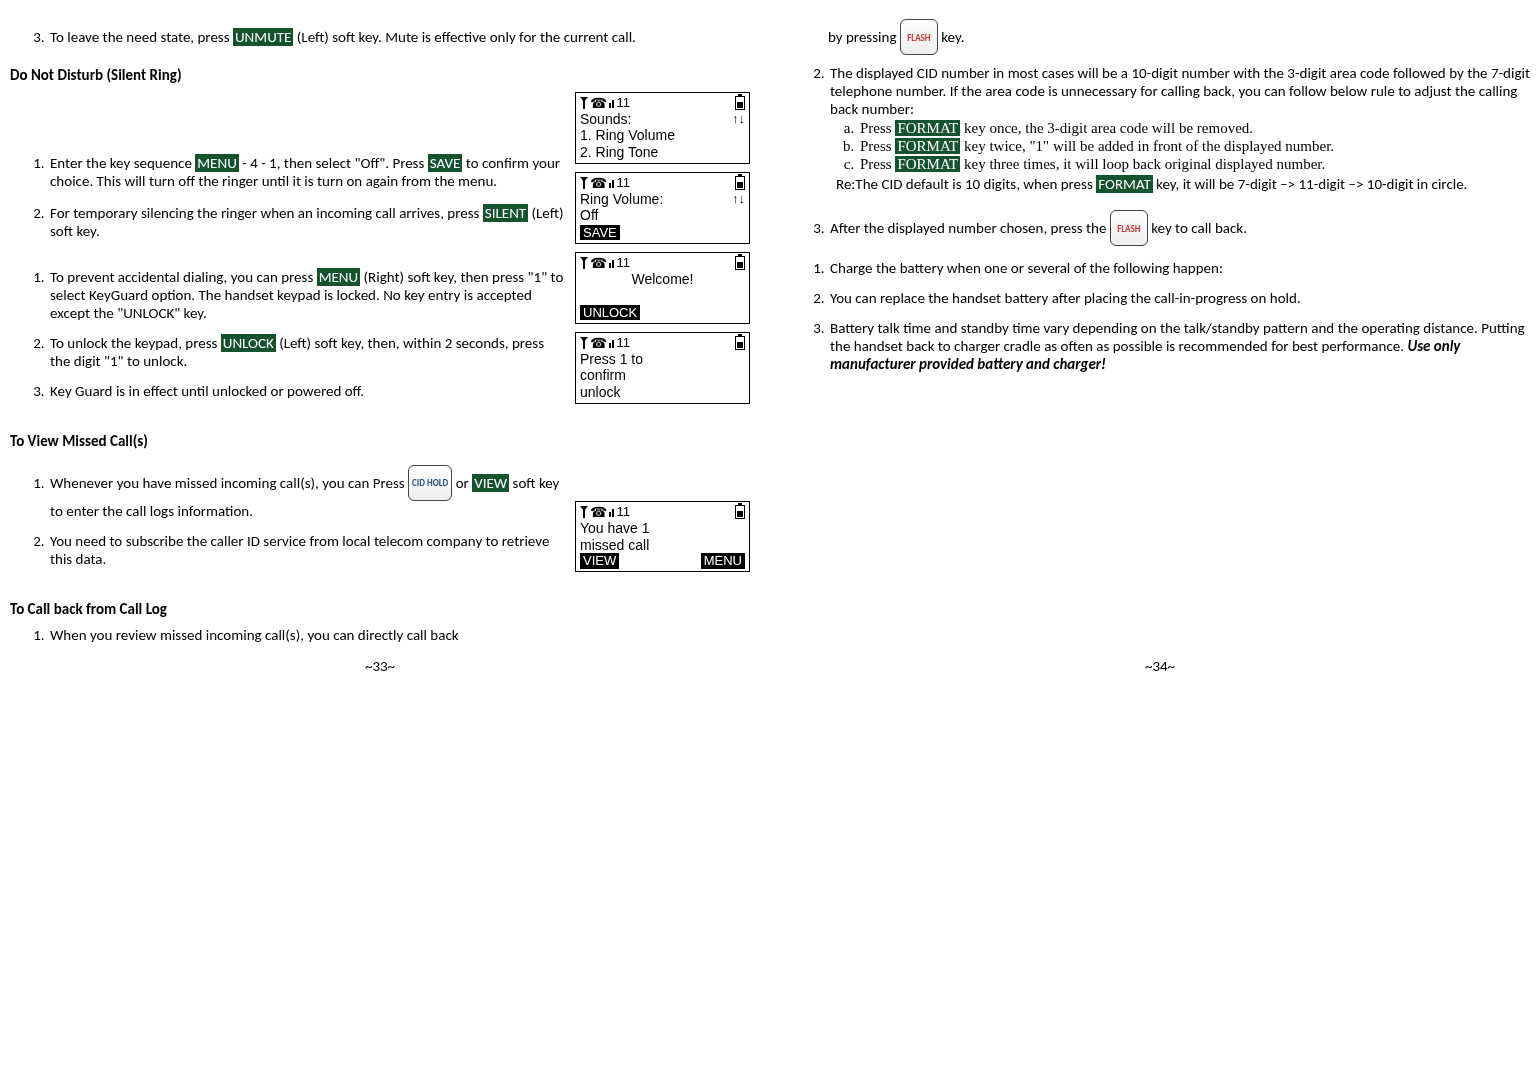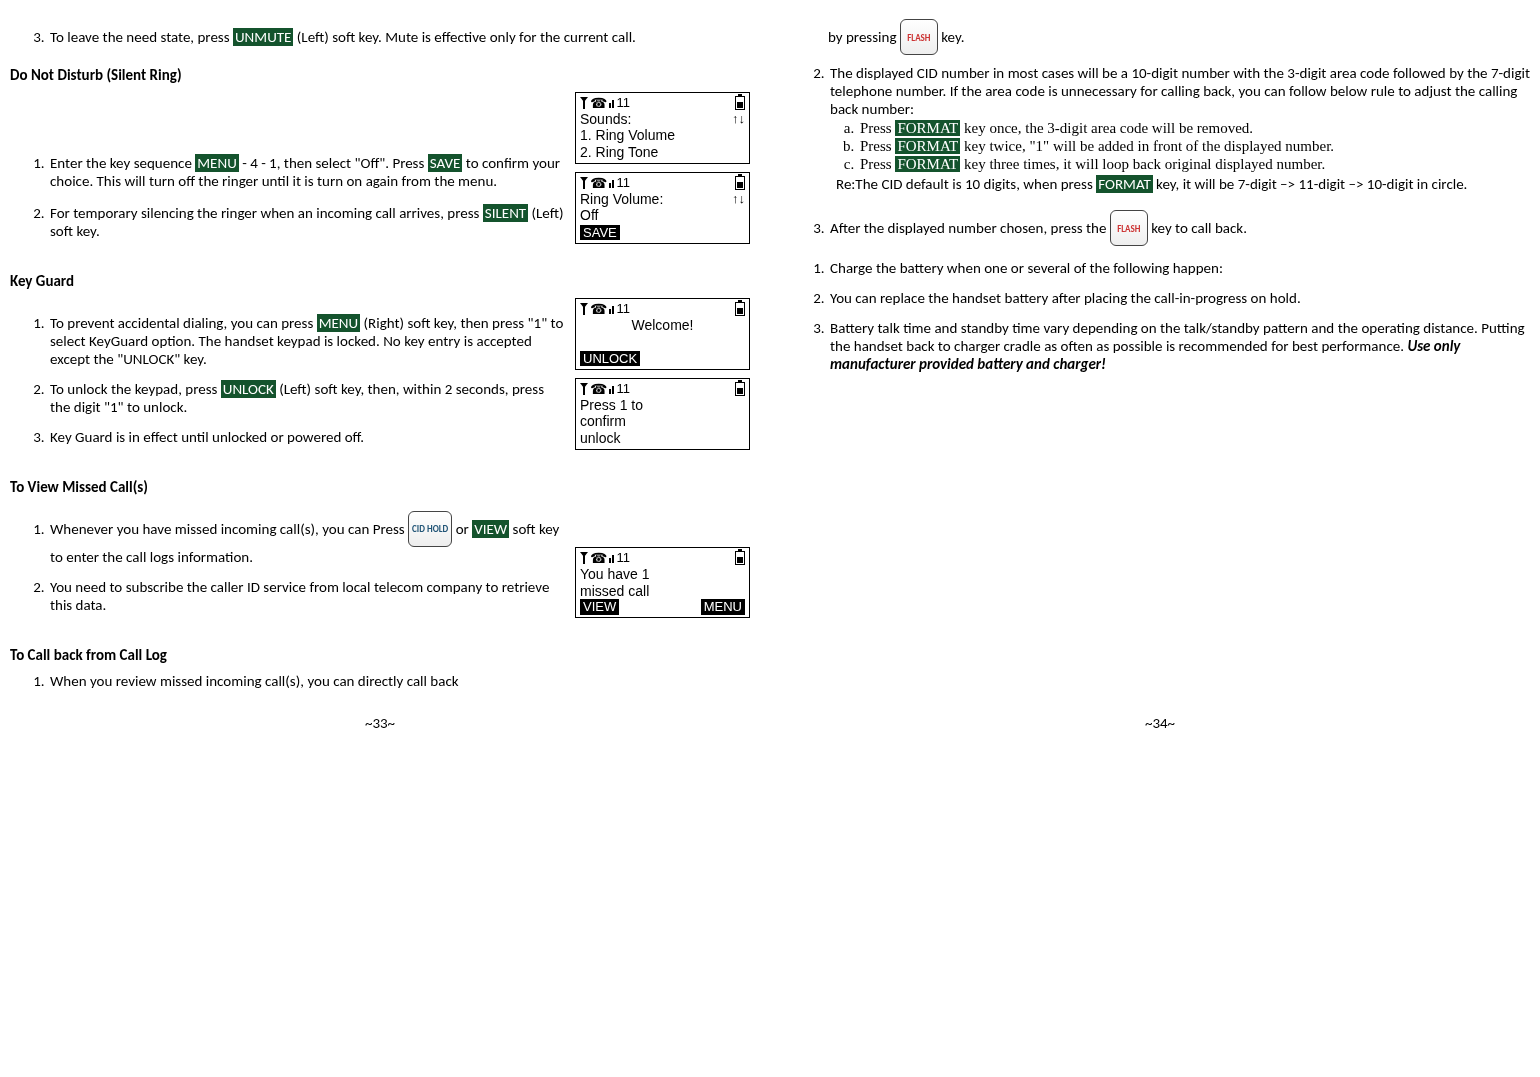--- a/index.html
+++ b/index.html
@@ -15,21 +15,21 @@
     gap: 40px;
   }
   .page {
     flex: 1;
     min-width: 0;
     position: relative;
     padding-bottom: 40px;
   }
   .page-num {
     position: absolute;
-    bottom: 10px;
+    bottom: 21px;
     width: 100%;
     text-align: center;
     font-size: 15px;
     margin-top: 42px;
   }
   h3 {
     font-size: 15px;
     font-weight: bold;
     margin: 20px 0 8px 0;
   }
@@ -238,21 +238,20 @@
         <div class="lcd-row2">
             <span>Ring Volume:</span>
             <span class="arrows">↑↓</span>
           </div>
         <div>Off</div>
         <div><span class="soft">SAVE</span></div>
       </div>
     </div>
   </div>
 
-  <h3>Key Guard</h3>
 
   <div class="row">
     <div class="txt">
       <ol>
         <li>
           <span>To prevent accidental dialing, you can press </span><span class="kbut">MENU</span><span> (Right) soft key, then press "1" to select KeyGuard option.  The handset keypad is locked.  No key entry is accepted except the "UNLOCK" key.</span>
         </li>
         <li>
           <span>To unlock the keypad, press </span><span class="kbut">UNLOCK</span><span> (Left) soft key, then, within 2 seconds, press the digit "1" to unlock.</span>
         </li>

